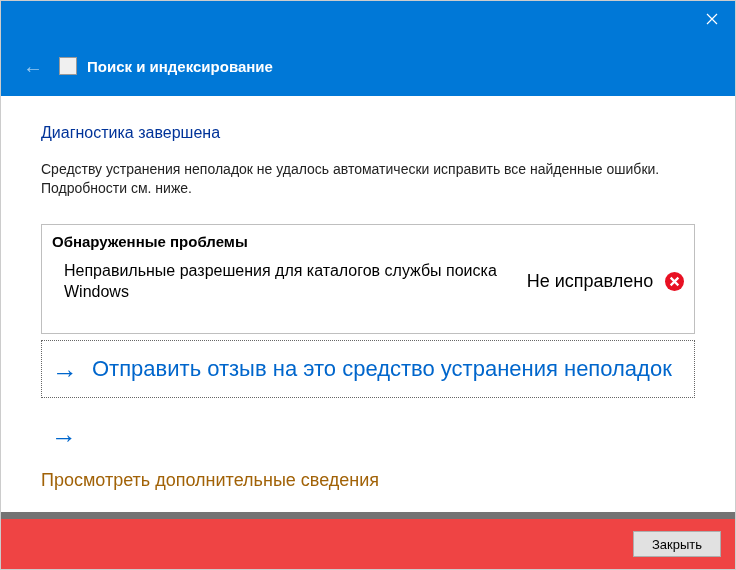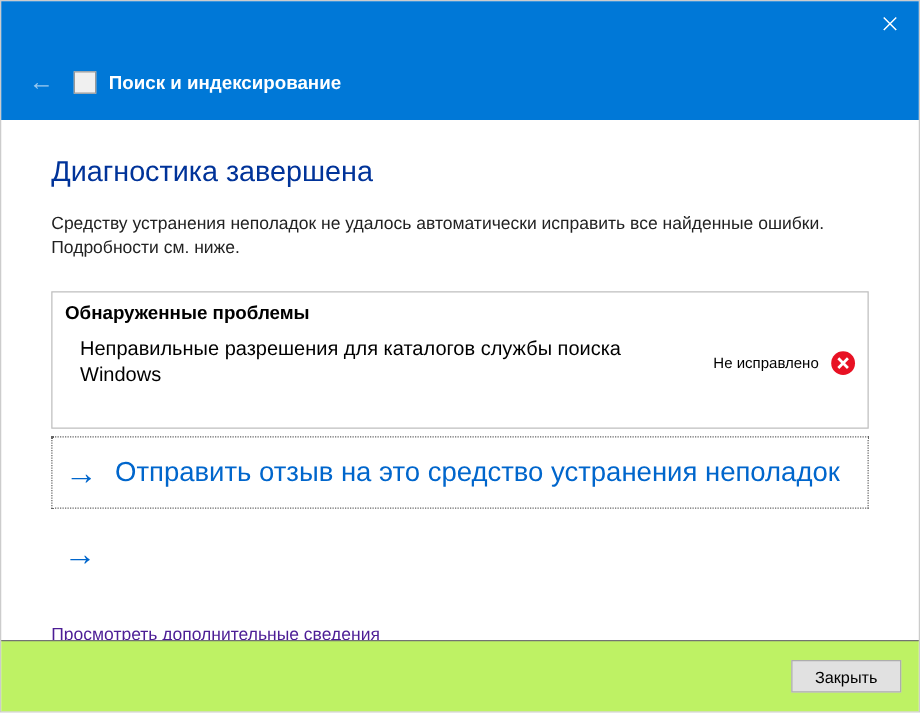--- a/index.html
+++ b/index.html
@@ -5,35 +5,35 @@
     * { margin: 0; padding: 0; box-sizing: border-box; }
     body { font-family: "Segoe UI", Tahoma, sans-serif; background: #fff; }
     .window { width: 736px; height: 570px; border: 1px solid #ccc; position: relative; display: flex; flex-direction: column; }
     .titlebar { height: 35px; background: #0078d7; display: flex; justify-content: flex-end; align-items: center; }
     .close-btn { width: 46px; height: 35px; display: flex; align-items: center; justify-content: center; color: #fff; cursor: pointer; }
     .header { height: 60px; background: #0078d7; display: flex; align-items: center; padding: 0 22px; color: #fff; }
     .back-arrow { font-size: 20px; color: rgba(255,255,255,0.6); margin-right: 16px; cursor: default; }
     .header-icon { width: 18px; height: 18px; background: #f0f0f0; margin-right: 10px; border: 1px solid #999; display: inline-block; }
     .header-title { font-size: 15px; font-weight: 700; }
     .content { flex: 1; padding: 28px 40px 12px 40px; overflow: hidden; }
-    .main-heading { color: #003399; font-size: 23px; font-weight: 400; margin-bottom: 18px; }
+    .main-heading { color: #003399; font-size: 16px; font-weight: 400; margin-bottom: 18px; }
     .subtext { font-size: 14px; color: #222; line-height: 1.35; margin-bottom: 26px; }
     .problems-box { border: 1px solid #bfbfbf; padding: 6px 10px 14px 10px; min-height: 110px; margin-bottom: 6px; }
     .problems-header { font-weight: 700; font-size: 15px; padding: 2px 0 6px 0; }
     .problem-row { display: flex; align-items: center; padding-top: 4px; gap: 10px; }
     .problem-desc { flex: 1; font-size: 16px; line-height: 1.35; padding-left: 12px; }
-    .problem-status { font-size: 12px; width: 130px; text-align: right; }
+    .problem-status { font-size: 18px; width: 130px; text-align: center; }
     .status-icon { width: 19px; height: 19px; border-radius: 50%; background: #e81123; display: flex; align-items: center; justify-content: center; flex-shrink: 0; }
     .status-icon svg { width: 11px; height: 11px; }
     .action-link { display: flex; align-items: center; padding: 15px 10px; cursor: pointer; }
     .action-link.boxed { border: 1px dotted #666; margin-bottom: 8px; }
     .action-arrow { color: #0066cc; font-size: 26px; margin-right: 14px; font-weight: 300; line-height: 1; }
     .action-text { color: #0066cc; font-size: 22px; }
-    .detail-link { color: #4c1d95; font-size: 14px; margin-top: 28px; cursor: pointer; display: inline-block; }
-    .footer { height: 57px; background: #bef264; border-top: 1px solid #737373; display: flex; justify-content: flex-end; align-items: center; padding: 0 14px; }
+    .detail-link { color: #a16207; font-size: 18px; margin-top: 8px; cursor: pointer; display: inline-block; }
+    .footer { height: 57px; background: #ef4444; border-top: 7px solid #737373; display: flex; justify-content: flex-end; align-items: center; padding: 0 14px; }
     .footer-btn { min-width: 88px; height: 26px; background: #e1e1e1; border: 1px solid #adadad; font-size: 13px; cursor: pointer; padding: 0 18px; font-family: inherit; }
   </style>
 </head>
 <body>
 
 <div class="window">
   <div class="titlebar">
     <div class="close-btn">
       <svg width="12" height="12" viewBox="0 0 12 12">
           <path d="M1 1 L11 11 M11 1 L1 11" stroke="#fff" stroke-width="1.2" fill="none"></path>

